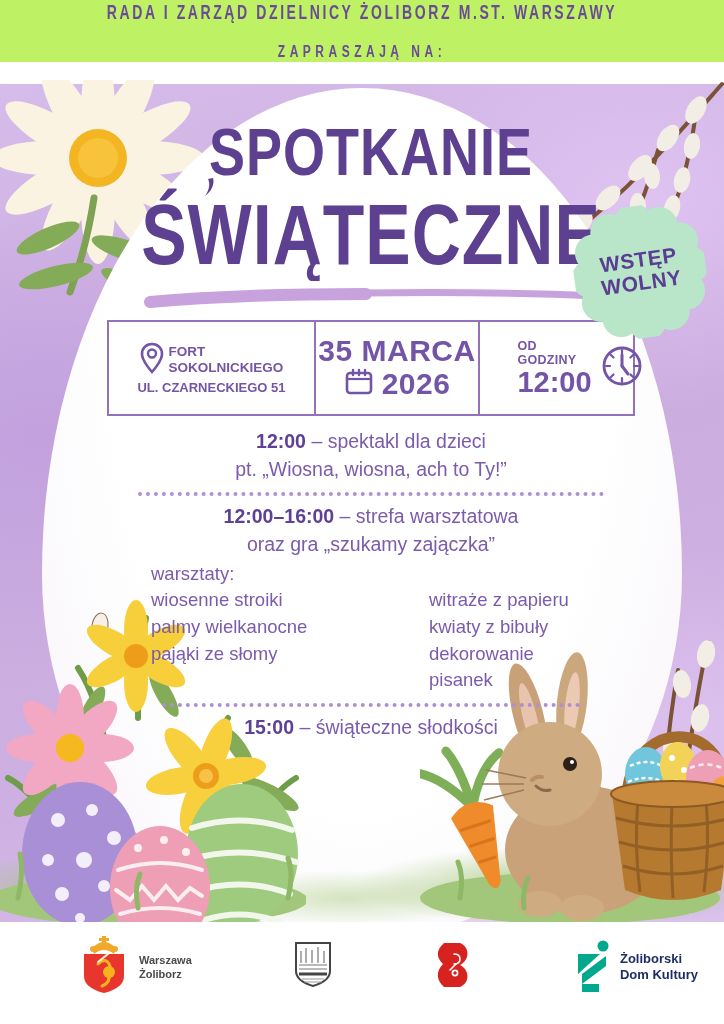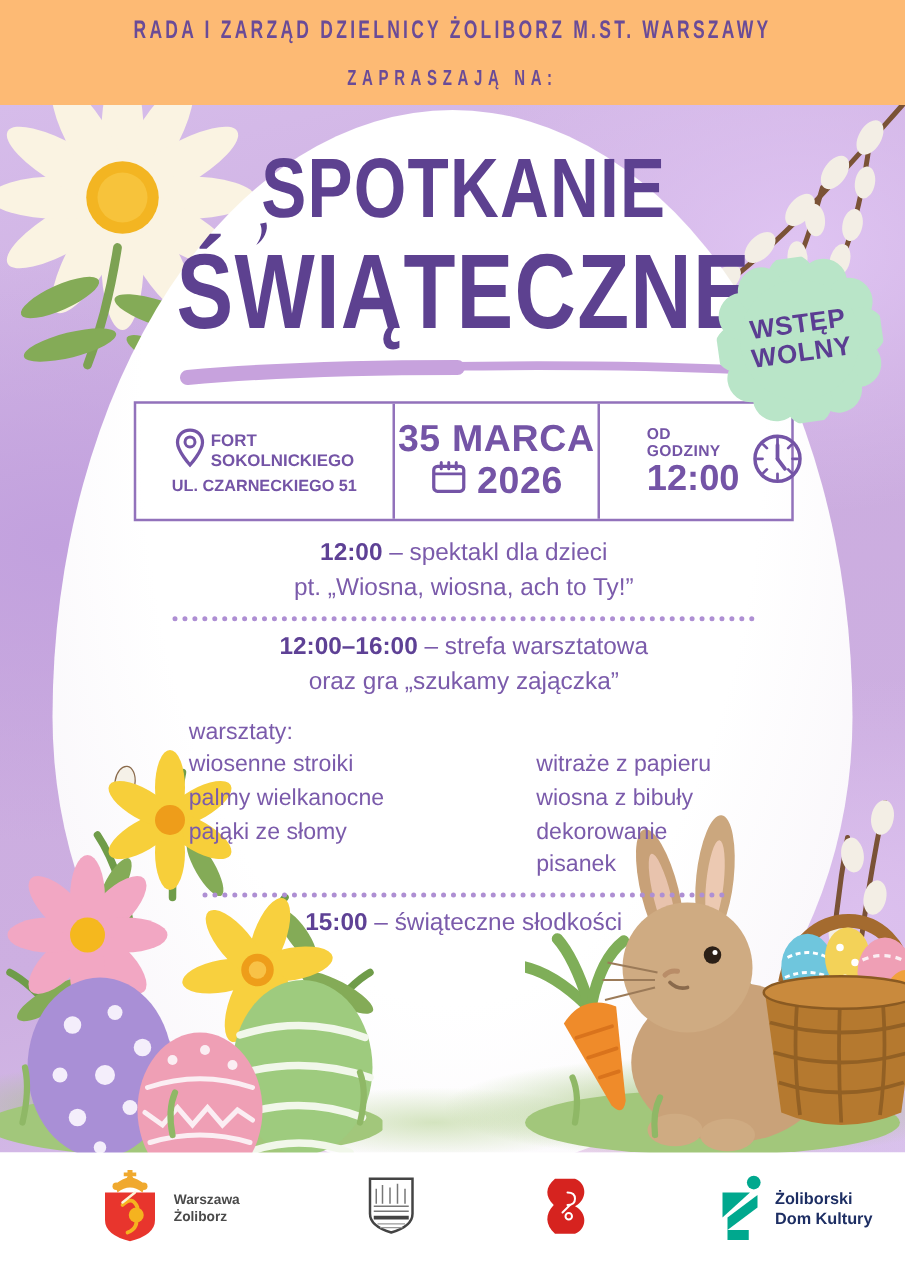--- a/index.html
+++ b/index.html
@@ -2,21 +2,21 @@
 <html><head>
 <meta charset="utf-8">
 <style>
   html,body{margin:0;padding:0;background:#888;}
   .poster{
     position:relative; width:724px; height:1024px; overflow:hidden;
     font-family:"Liberation Sans", sans-serif; background:#fff;
     margin:0 auto;
   }
   
-  .topbar{position:absolute;top:0;left:0;width:724px;height:84px;background:#fdba74;z-index:10;
+  .topbar{position:absolute;top:0;left:0;width:724px;height:62px;background:#bef264;z-index:10;
           display:flex;flex-direction:column;align-items:center;justify-content:center;gap:20px;}
   .topline{color:#6a4b97;font-weight:700;font-size:14px;letter-spacing:2.6px;
            transform:scaleY(1.45);white-space:nowrap;}
   .topline2{color:#6a4b97;font-weight:700;font-size:12px;letter-spacing:4.5px;
             transform:scaleY(1.45);margin-top:4px;}
   
   .scene{position:absolute;top:84px;left:0;width:724px;height:838px;
     background:
       radial-gradient(420px 300px at 88% 14%, #dfc4f2 0%, rgba(223,196,242,0) 70%),
       radial-gradient(500px 340px at 6% 42%, #c2a1de 0%, rgba(194,161,222,0) 70%),
@@ -56,21 +56,21 @@
   .date-row{display:flex;align-items:center;gap:8px;}
   .cell-time{width:153px;gap:8px;}
   .time-col{text-align:left;margin-left:48px;}
   .time-label{font-size:12.5px;font-weight:700;letter-spacing:.3px;}
   .time-value{font-size:29px;font-weight:800;line-height:1.05;}
   
   .sched{margin-top:12px;font-size:19.5px;line-height:1.42;}
   .sched b{color:#5e4195;font-weight:800;}
   .dots{border:none;border-top:4px dotted #ae8fd3;width:466px;margin:9px auto 7px;}
   .dots.short{width:418px;}
-  .workshops{width:440px;margin:12px auto 0;text-align:left;font-size:18.5px;line-height:1.44;}
+  .workshops{width:440px;margin:2px auto 0;text-align:left;font-size:18.5px;line-height:1.44;}
   .wcols{display:flex;}
   .wcol1{width:278px;}
   .wcol2{flex:1;}
   
   .logos{position:absolute;left:0;top:922px;width:724px;height:102px;background:#ffffff;z-index:10;
          display:flex;align-items:center;justify-content:space-between;padding:0 26px 12px 78px;box-sizing:border-box;}
   .logo-item{display:flex;align-items:center;gap:9px;}
   .logo-label{font-size:11px;color:#4a4a4a;font-weight:600;line-height:1.3;text-align:left;}
   .zdk-label{font-size:13px;color:#1d2e63;font-weight:800;line-height:1.2;}
   .access-col{display:flex;flex-direction:column;gap:5px;}
@@ -449,21 +449,21 @@
         <div class="workshops">
           <div>warsztaty:</div>
           <div class="wcols">
             <div class="wcol1">
               <div>wiosenne stroiki</div>
               <div>palmy wielkanocne</div>
               <div>pająki ze słomy</div>
             </div>
             <div class="wcol2">
               <div>witraże z papieru</div>
-              <div>wiosna z bibuły</div>
+              <div>kwiaty z bibuły</div>
               <div>dekorowanie pisanek</div>
             </div>
           </div>
         </div>
 
         <hr class="dots short">
 
         <div><b>15:00</b><span> – świąteczne słodkości</span></div>
       </div>
     </div>

